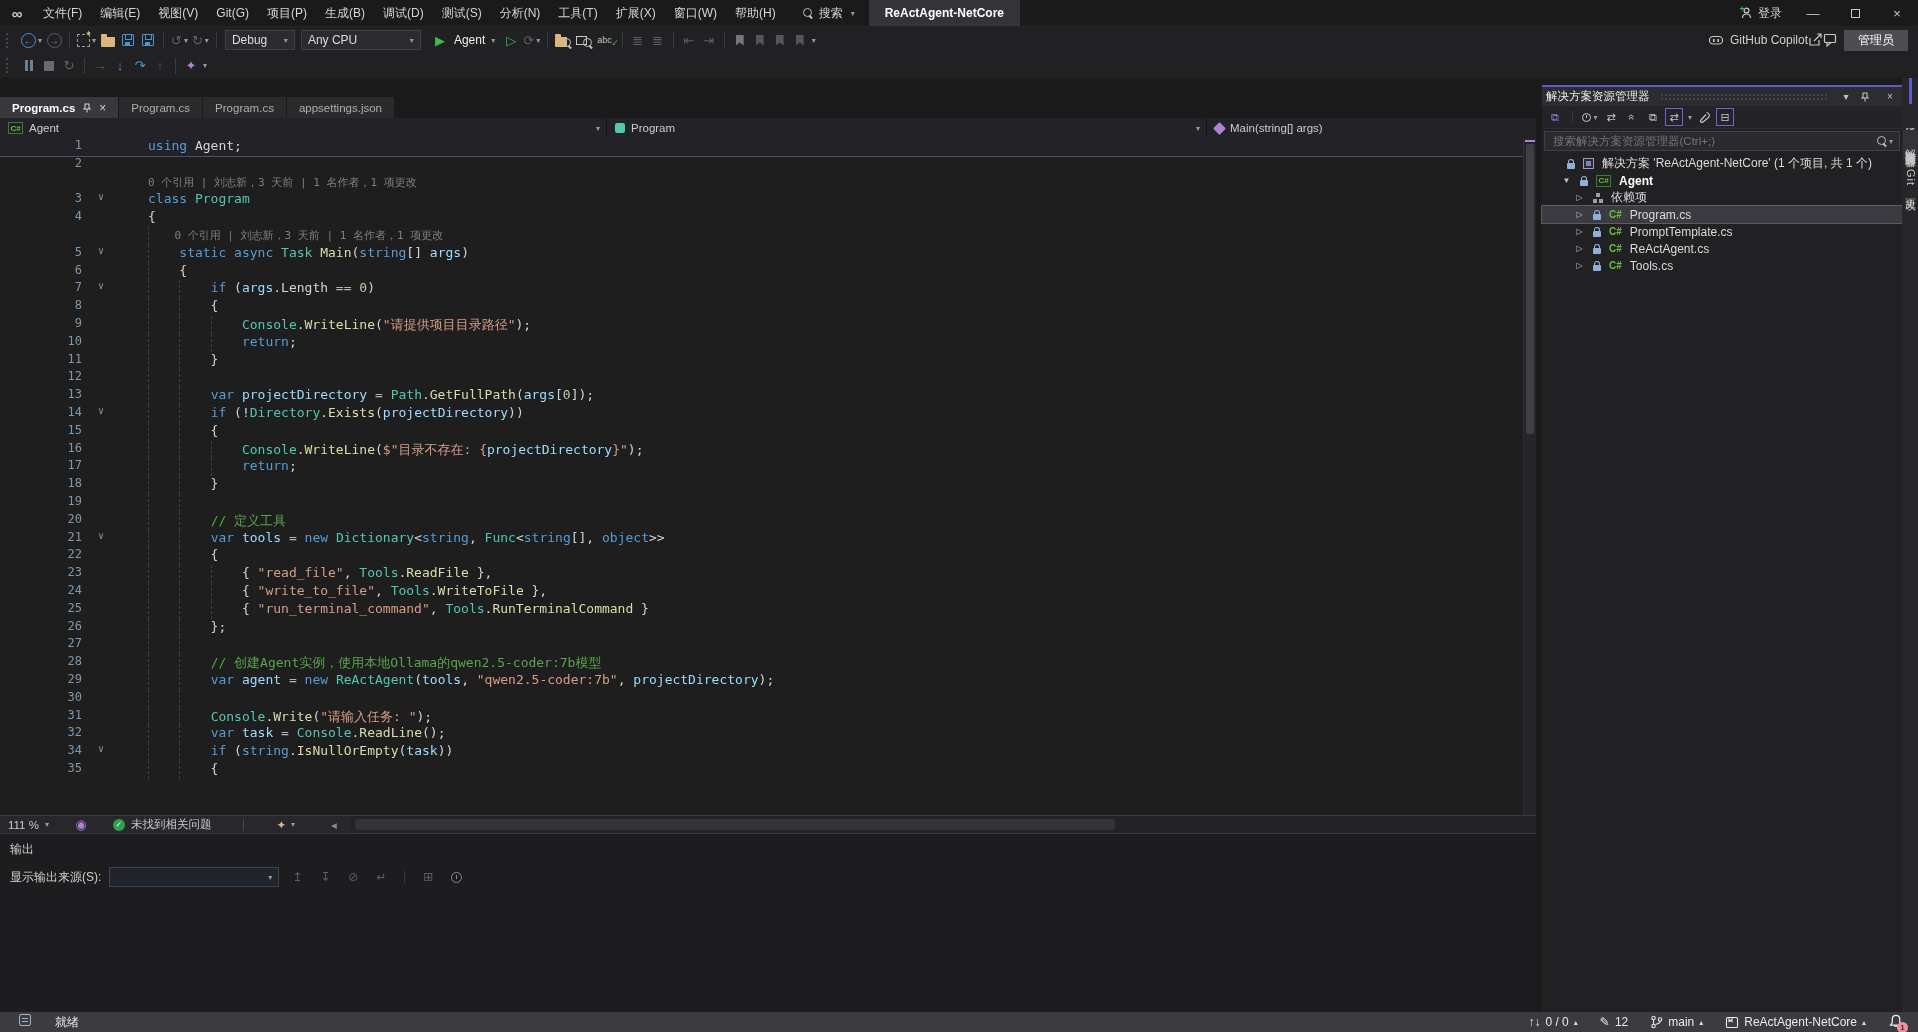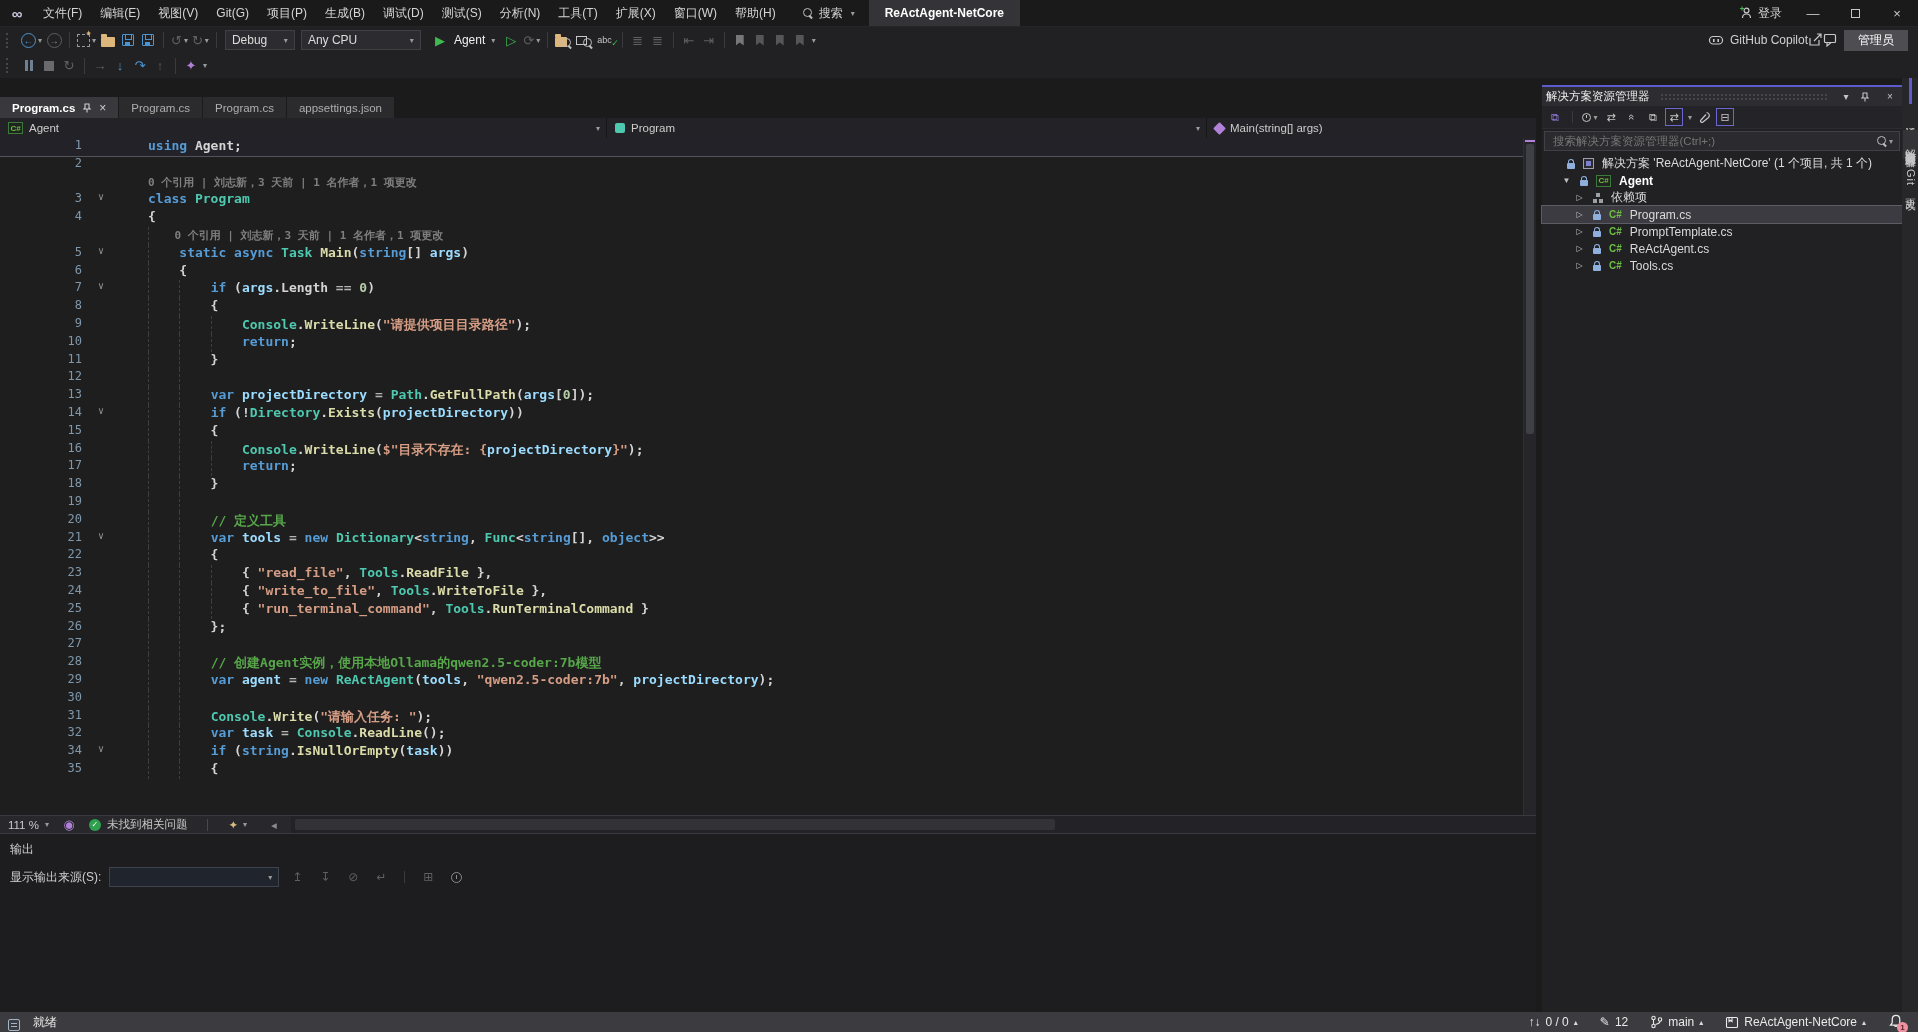--- a/index.html
+++ b/index.html
@@ -66,31 +66,31 @@
   .ico-proj{width:15px;height:12px;border:1px solid #3c7a3c;color:#6fbe44;font-size:8px;font-weight:bold;display:inline-flex;align-items:center;justify-content:center;background:#20241f;}
   .ico-class{width:10px;height:10px;background:#4ec9b0;border-radius:2px;display:inline-block;}
   .ico-method{width:9px;height:9px;background:#b180d7;transform:rotate(45deg);display:inline-block;border-radius:1px;}
   .codewrap{position:absolute;left:0;top:60px;width:100%;height:677px;overflow:hidden;background:#1e1e1e;}
   .margin-ico{position:absolute;left:5px;top:1px;color:#9a9a9a;font:12px "DejaVu Sans Mono",monospace;display:flex;align-items:center;gap:1px;}
   .margin-ico .boxa{font-size:8px;border:1px solid #8a8a8a;padding:0 1px;line-height:9px;}
   .cl{display:flex;height:17.8px;line-height:17.8px;position:relative;font:13px "DejaVu Sans Mono",monospace;}
   .gm{width:30px;flex:none;}
   .ln{width:52px;flex:none;text-align:right;color:#7f98ac;font-size:12px;}
   .fm{width:38px;flex:none;text-align:center;color:#8f8f8f;font-size:10px;}
-  .ct{white-space:pre;flex:1;padding-left:28px;color:#d4d4d4;font-weight:bold;}
+  .ct{white-space:pre;flex:1;padding-left:28px;color:#d4d4d4;}
   .cl.cur{outline:1px solid #53535c;background:#222228;}
   .guide{position:absolute;top:0;bottom:0;border-left:1px dashed #3d3d43;}
   .tk-k{color:#569cd6;} .tk-t{color:#4ec9b0;} .tk-m{color:#dcdcaa;} .tk-s{color:#d69d85;}
   .tk-c{color:#57a64a;} .tk-v{color:#9cdcfe;} .tk-p{color:#d4d4d4;} .tk-num{color:#b5cea8;}
   .tk-o{color:#b4b4b4;} .tk-lens{color:#7f7f7f;font-size:11px;}
   .vscroll{position:absolute;right:0;top:60px;width:13px;height:677px;background:#26262a;border-left:1px solid #2f2f33;}
   .vthumb{position:absolute;left:2px;right:2px;top:6px;height:290px;background:#3f3f46;border-radius:2px;}
   .vmark{position:absolute;left:1px;right:1px;height:2px;}
   .edbottom{position:absolute;left:0;top:737px;width:100%;height:18px;background:#28282c;border-top:1px solid #39393f;display:flex;align-items:center;font-size:11.5px;color:#c8c8c8;}
-  .zoombox{display:flex;align-items:center;gap:10px;padding:11px 8px;height:100%;}
+  .zoombox{display:flex;align-items:center;gap:22px;padding:11px 8px;height:100%;}
   .okcirc{width:12px;height:12px;border-radius:50%;background:#2ea04f;color:#fff;font-size:8px;display:inline-flex;align-items:center;justify-content:center;}
   .hsep{width:1px;height:12px;background:#47474c;margin:0 10px;}
   .hscroll{flex:1;height:100%;background:#232327;position:relative;margin-left:6px;}
   .hthumb{position:absolute;left:4px;top:3px;height:11px;width:760px;background:#323237;border-radius:2px;}
   
   .sepanel{position:absolute;left:1542px;top:85px;width:360px;height:927px;background:#212124;border-top:2px solid #5e5ad0;}
   .sehead{height:19px;display:flex;align-items:center;background:#2c2c31;padding:0 4px;gap:6px;}
   .sehead .ttl{font-size:11.5px;color:#eeeeee;white-space:nowrap;}
   .dots{flex:1;height:8px;background-image:radial-gradient(#45454c 1px,transparent 1px);background-size:4px 4px;margin:0 4px;}
   .hbtn{color:#c5c5c5;font-size:10px;width:16px;text-align:center;}
@@ -124,21 +124,21 @@
   .out-title{position:absolute;left:10px;top:7px;font-size:12px;color:#cfcfcf;}
   .out-row{position:absolute;left:0;top:30px;width:100%;height:26px;display:flex;align-items:center;padding:0 10px;gap:8px;}
   .out-label{font-size:12px;color:#cfcfcf;}
   .out-combo{width:170px;height:20px;background:#20242c;border:1px solid #3d4450;display:flex;align-items:center;padding:0 6px;position:relative;}
   .out-combo .tcaret{margin-left:auto;}
   .oicon{width:20px;height:20px;display:flex;align-items:center;justify-content:center;color:#5f5f63;font-size:12px;}
   .clockicon{width:11px;height:11px;border:1.4px solid #8a8a8e;border-radius:50%;position:relative;}
   .clockicon::after{content:'';position:absolute;left:4px;top:2px;width:1.4px;height:4px;background:#8a8a8e;}
   
   .statusbar{position:absolute;left:0;top:1012px;width:1918px;height:20px;background:#3c3c40;display:flex;align-items:center;font-size:12px;color:#eaeaea;}
-  .st-left{display:flex;align-items:flex-end;gap:13px;padding-left:8px;}
+  .st-left{display:flex;align-items:flex-start;gap:24px;padding-left:19px;}
   .st-ico{width:12px;height:12px;border:1px solid #9fb6c9;border-radius:2px;position:relative;}
   .st-ico::after{content:'';position:absolute;left:2px;top:3px;right:2px;height:1px;background:#9fb6c9;box-shadow:0 3px 0 #9fb6c9;}
   .st-right{margin-left:auto;display:flex;align-items:center;gap:22px;padding-right:14px;}
   .st-item{display:flex;align-items:center;gap:5px;}
   .upcaret{font-size:8px;color:#dadada;}
   .bellwrap{position:relative;width:16px;height:16px;}
   .badge{position:absolute;right:-4px;bottom:-3px;min-width:11px;height:11px;border-radius:6px;background:#ef93a2;color:#5d1f28;font-size:8px;font-weight:bold;display:flex;align-items:center;justify-content:center;padding:0 2px;}
   svg.sicon{display:block;}
 </style>
 </head>

